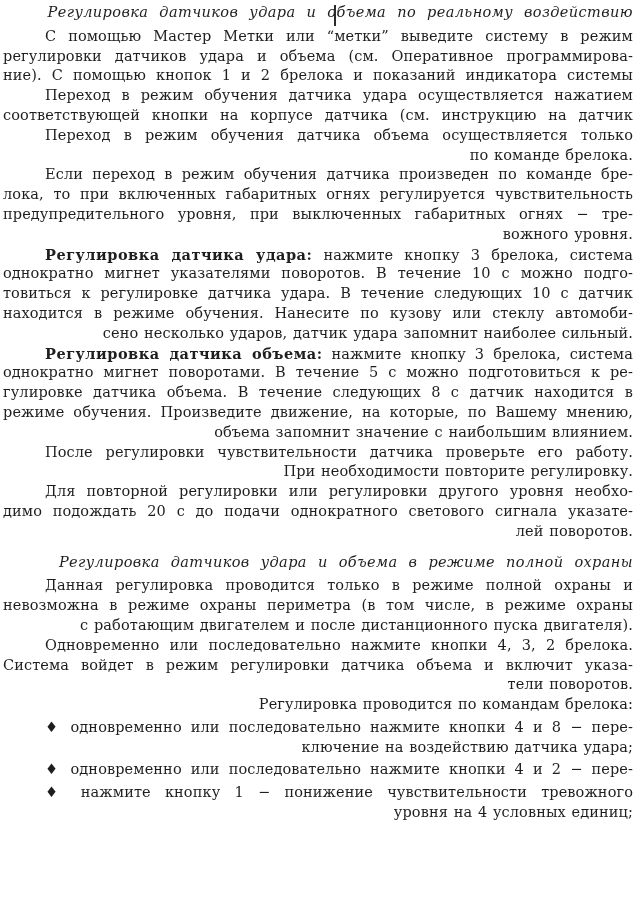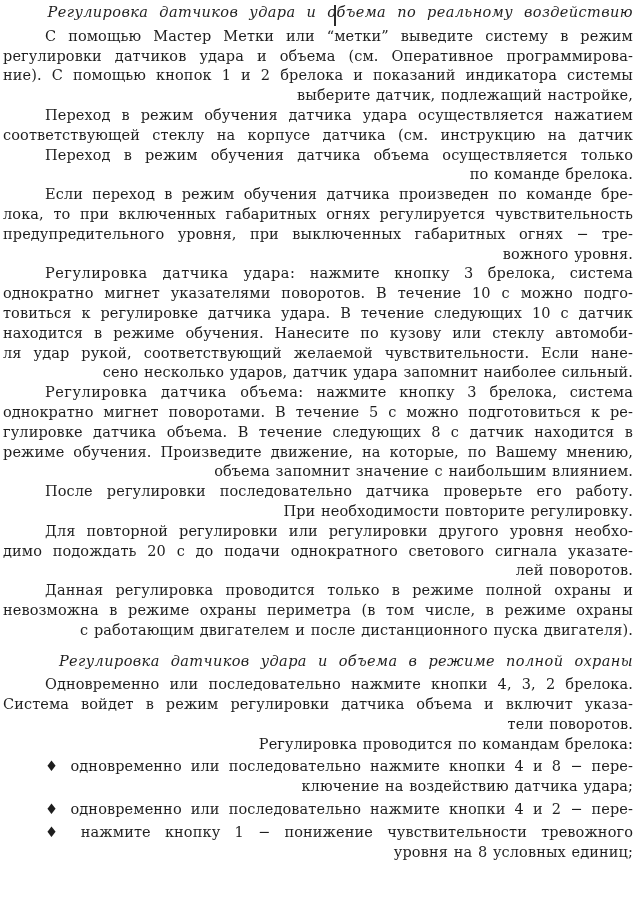--- a/index.html
+++ b/index.html
@@ -41,21 +41,21 @@
   .line.j {
     text-align: justify;
     text-align-last: justify;
   }
   .heading .line {
     font-style: italic;
     word-spacing: 6px;
     letter-spacing: 0.4px;
   }
   .b {
-    font-weight: normal;
+    font-weight: bold;
     letter-spacing: 0.5px;
   }
   .caret {
     position: absolute;
     left: 334px;
     top: 5px;
     width: 2px;
     height: 21px;
     background: #2a2a2a;
   }
@@ -65,82 +65,80 @@
 
 <div class="page">
   <div class="content">
       <div class="block heading">
         <div class="line first">Регулировка датчиков удара и объема по реальному воздействию</div>
       </div>
       <div class="block paragraph">
         <div class="line first j">С помощью Мастер Метки или “метки” выведите систему в режим</div>
         <div class="line j">регулировки датчиков удара и объема (см. Оперативное программирова-</div>
         <div class="line j">ние). С помощью кнопок 1 и 2 брелока и показаний индикатора системы</div>
-        <div class="line">выберите датчик, подлежащий настройке,</div>
       </div>
       <div class="block paragraph">
         <div class="line first j">Переход в режим обучения датчика удара осуществляется нажатием</div>
-        <div class="line j">соответствующей стеклу на корпусе датчика (см. инструкцию на датчик</div>
+        <div class="line j">соответствующей кнопки на корпусе датчика (см. инструкцию на датчик</div>
       </div>
       <div class="block paragraph">
         <div class="line first j">Переход в режим обучения датчика объема осуществляется только</div>
         <div class="line">по команде брелока.</div>
       </div>
       <div class="block paragraph">
         <div class="line first j">Если переход в режим обучения датчика произведен по команде бре-</div>
         <div class="line j">лока, то при включенных габаритных огнях регулируется чувствительность</div>
         <div class="line j">предупредительного уровня, при выключенных габаритных огнях − тре-</div>
         <div class="line">вожного уровня.</div>
       </div>
       <div class="block paragraph">
         <div class="line first j"><span class="b">Регулировка датчика удара:</span><span> нажмите кнопку 3 брелока, система</span></div>
         <div class="line j">однократно мигнет указателями поворотов. В течение 10 с можно подго-</div>
         <div class="line j">товиться к регулировке датчика удара. В течение следующих 10 с датчик</div>
         <div class="line j">находится в режиме обучения. Нанесите по кузову или стеклу автомоби-</div>
-        <div class="line j">ля удар рукой, соответствующий желаемой чувствительности. Если нане-</div>
         <div class="line">сено несколько ударов, датчик удара запомнит наиболее сильный.</div>
       </div>
       <div class="block paragraph">
         <div class="line first j"><span class="b">Регулировка датчика объема:</span><span> нажмите кнопку 3 брелока, система</span></div>
         <div class="line j">однократно мигнет поворотами. В течение 5 с можно подготовиться к ре-</div>
         <div class="line j">гулировке датчика объема. В течение следующих 8 с датчик находится в</div>
         <div class="line j">режиме обучения. Произведите движение, на которые, по Вашему мнению,</div>
         <div class="line">объема запомнит значение с наибольшим влиянием.</div>
       </div>
       <div class="block paragraph">
-        <div class="line first j">После регулировки последовательно датчика проверьте его работу.</div>
+        <div class="line first j">После регулировки чувствительности датчика проверьте его работу.</div>
         <div class="line">При необходимости повторите регулировку.</div>
       </div>
       <div class="block paragraph">
         <div class="line first j">Для повторной регулировки или регулировки другого уровня необхо-</div>
         <div class="line j">димо подождать 20 с до подачи однократного светового сигнала указате-</div>
         <div class="line">лей поворотов.</div>
       </div>
+      <div class="block heading">
+        <div class="line first">Регулировка датчиков удара и объема в режиме полной охраны</div>
+      </div>
       <div class="block paragraph">
         <div class="line first j">Данная регулировка проводится только в режиме полной охраны и</div>
         <div class="line j">невозможна в режиме охраны периметра (в том числе, в режиме охраны</div>
         <div class="line">с работающим двигателем и после дистанционного пуска двигателя).</div>
-      </div>
-      <div class="block heading">
-        <div class="line first">Регулировка датчиков удара и объема в режиме полной охраны</div>
       </div>
       <div class="block paragraph">
         <div class="line first j">Одновременно или последовательно нажмите кнопки 4, 3, 2 брелока.</div>
         <div class="line j">Система войдет в режим регулировки датчика объема и включит указа-</div>
         <div class="line">тели поворотов.</div>
       </div>
       <div class="block paragraph">
         <div class="line first">Регулировка проводится по командам брелока:</div>
       </div>
       <div class="block bullet">
         <div class="line first j">♦ одновременно или последовательно нажмите кнопки 4 и 8 − пере-</div>
         <div class="line">ключение на воздействию датчика удара;</div>
       </div>
       <div class="block bullet">
         <div class="line first j">♦ одновременно или последовательно нажмите кнопки 4 и 2 − пере-</div>
       </div>
       <div class="block bullet">
         <div class="line first j">♦ нажмите кнопку 1 − понижение чувствительности тревожного</div>
-        <div class="line">уровня на 8 условных единиц;</div>
+        <div class="line">уровня на 4 условных единиц;</div>
       </div>
     </div>
   <div class="caret"></div>
 </div>
 
 </body></html>

